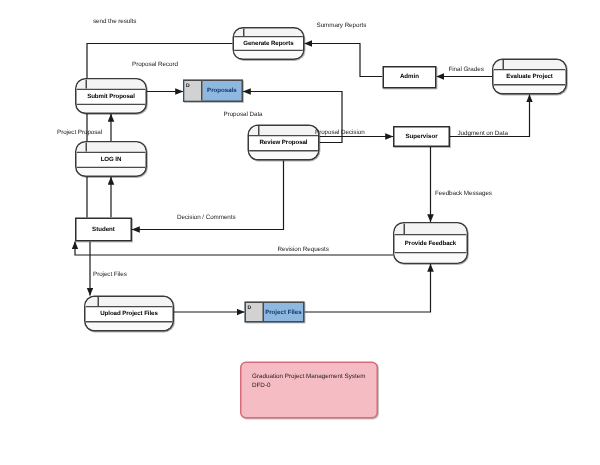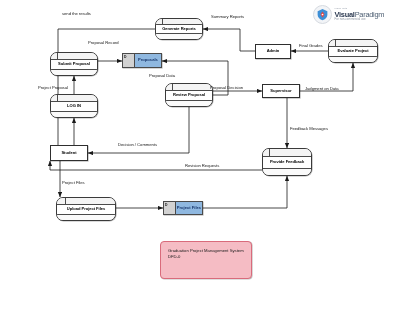--- a/index.html
+++ b/index.html
@@ -305,30 +305,14 @@
   <div class="edge-label" style="left:305px; top:86px;">Judgment on Data</div>
   <div class="edge-label" style="left:290px; top:126px;">Feedback Messages</div>
   <div class="edge-label" style="left:118px; top:142px;">Decision / Comments</div>
   <div class="edge-label" style="left:185px; top:163px;">Revision Requests</div>
   <div class="edge-label" style="left:62px; top:180px;">Project Files</div>
 
   <div class="title-note" style="left:160px; top:241px; width:92px; height:38px;">
     <span>Graduation Project Management System DFD-0</span>
   </div>
 
-  <div class="watermark" style="left:313px; top:5px;">
-    <div class="wm-badge">
-      <svg width="13" height="13" viewBox="0 0 24 24" aria-hidden="true">
-        <path d="M12 2 L21 6 V13 C21 18 16.5 21.3 12 22.5 C7.5 21.3 3 18 3 13 V6 Z" fill="#3d8fd6"></path>
-        <path d="M12 6.6 L15.4 12 L12 17.4 L8.6 12 Z" fill="#e8413a"></path>
-        <circle cx="12" cy="12" r="1.6" fill="#ffffff"></circle>
-      </svg>
-    </div>
-    <div class="wm-text">
-      <div class="wm-made">Made with</div>
-      <div class="wm-name">
-        <span>Visual</span><span class="vp-light">Paradigm</span>
-      </div>
-      <div class="wm-sub">For non-commercial use</div>
-    </div>
-  </div>
 
 </div>
 
 </body></html>

